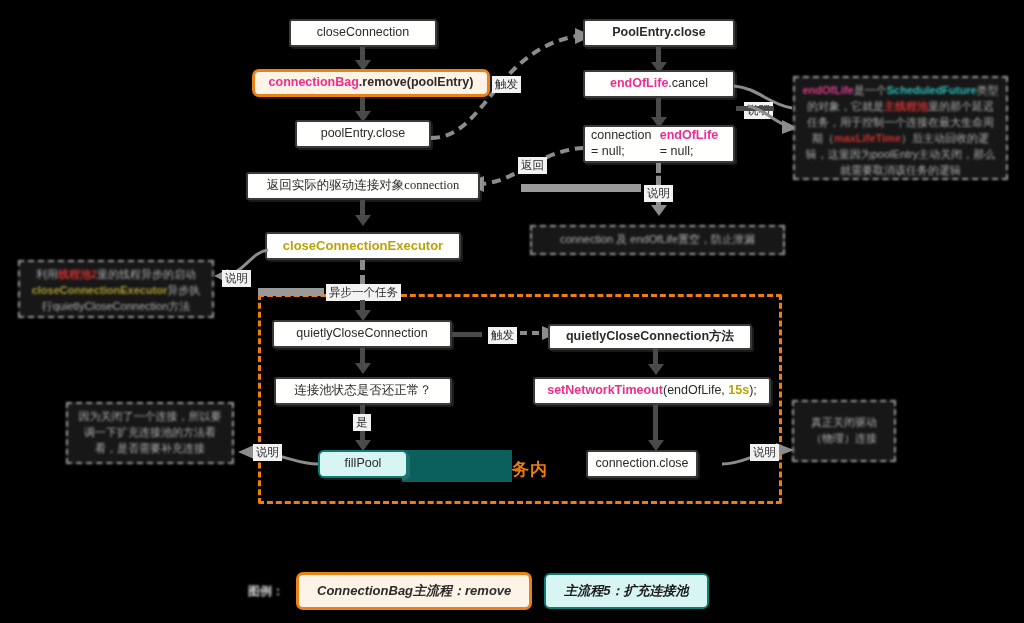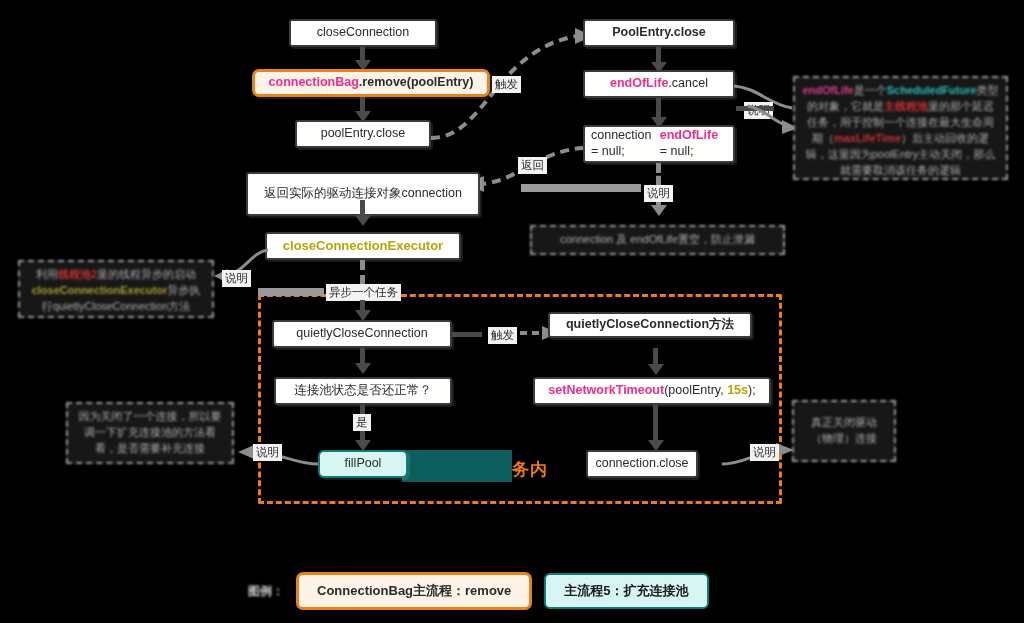--- a/index.html
+++ b/index.html
@@ -60,21 +60,21 @@
   .region-label{position:absolute;color:#f07d11;font-weight:bold;
     font-size:17px;letter-spacing:1px;}
   .teal-slab{position:absolute;background:#0b5f5d;}
   .gray-slab{position:absolute;background:#9a9a9a;}
 
   
   .legend{position:absolute;display:flex;align-items:center;gap:12px;}
   .legend-title{color:#cfcfcf;font-size:12px;font-weight:bold;
       filter:blur(.8px);}
   .chip{box-sizing:border-box;padding:7px 18px;font-size:13px;
-      font-weight:bold;text-align:center;}
+      font-weight:bold;text-align:center;font-style:italic;}
   .chip.orange{border:3px solid #e8821a;background:#fdf3e6;color:#2b2b2b;
       border-radius:7px;}
   .chip.teal{border:2px solid #0e7d78;background:#d7f5f3;color:#1a1a1a;
       border-radius:6px;}
 
   .curve{position:absolute;overflow:visible;}
 </style>
 </head>
 <body>
 
@@ -108,21 +108,21 @@
     <polygon points="150,8 168,16 150,24" fill="#8c8c8c"></polygon>
   </svg>
   <div class="elabel" style="left:492px;top:76px;">触发</div>
 
   <svg class="curve" style="left:460px;top:140px;width:130px;height:60px;">
     <path d="M124,8 C80,10 60,40 22,44" stroke="#8c8c8c" stroke-width="4" stroke-dasharray="9,6" fill="none"></path>
     <polygon points="24,36 6,44 24,52" fill="#8c8c8c"></polygon>
   </svg>
   <div class="elabel" style="left:518px;top:157px;">返回</div>
 
-  <div class="node" style="left:246px;top:172px;width:234px;height:44px;">
+  <div class="node" style="left:246px;top:172px;width:234px;height:28px;font-family:Liberation Serif, serif;">
     <span>返回实际的驱动连接对象connection</span>
   </div>
 
   <div class="vline" style="left:360px;top:200px;height:21px;"></div>
   <div class="arrowhead-d" style="left:354.5px;top:215px;"></div>
 
   <div class="node" style="left:265px;top:232px;width:196px;height:28px;">
     <span class="olive" style="font-size:13px;">closeConnectionExecutor</span>
   </div>
 
@@ -207,29 +207,29 @@
 
   <div class="vline dash" style="left:656px;top:163px;height:48px;"></div>
   <div class="elabel" style="left:644px;top:185px;">说明</div>
   <div class="gray-slab" style="left:521px;top:184px;width:120px;height:8px;"></div>
   <div class="arrowhead-d gray" style="left:650.5px;top:205px;"></div>
 
   <div class="note" style="left:530px;top:225px;width:255px;height:30px;display:flex;align-items:center;justify-content:center;">
     <span>connection 及 endOfLife置空，防止泄漏</span>
   </div>
 
-  <div class="node" style="left:548px;top:312px;width:204px;height:20px;">
+  <div class="node" style="left:548px;top:324px;width:204px;height:20px;">
     <b>quietlyCloseConnection方法</b>
   </div>
 
   <div class="vline" style="left:653px;top:348px;height:23px;"></div>
   <div class="arrowhead-d" style="left:647.5px;top:364px;"></div>
 
   <div class="node" style="left:533px;top:377px;width:238px;height:28px;">
-    <span><span class="pink">setNetworkTimeout</span><span>(poolEntry, </span><span class="olive">15s</span><span>);</span></span>
+    <span><span class="pink">setNetworkTimeout</span><span>(endOfLife, </span><span class="olive">15s</span><span>);</span></span>
   </div>
 
   <div class="vline" style="left:653px;top:405px;height:40px;"></div>
   <div class="arrowhead-d" style="left:647.5px;top:440px;"></div>
 
   <div class="node" style="left:586px;top:450px;width:112px;height:28px;">
     <span>connection.close</span>
   </div>
 
   <svg class="curve" style="left:718px;top:438px;width:80px;height:36px;">

